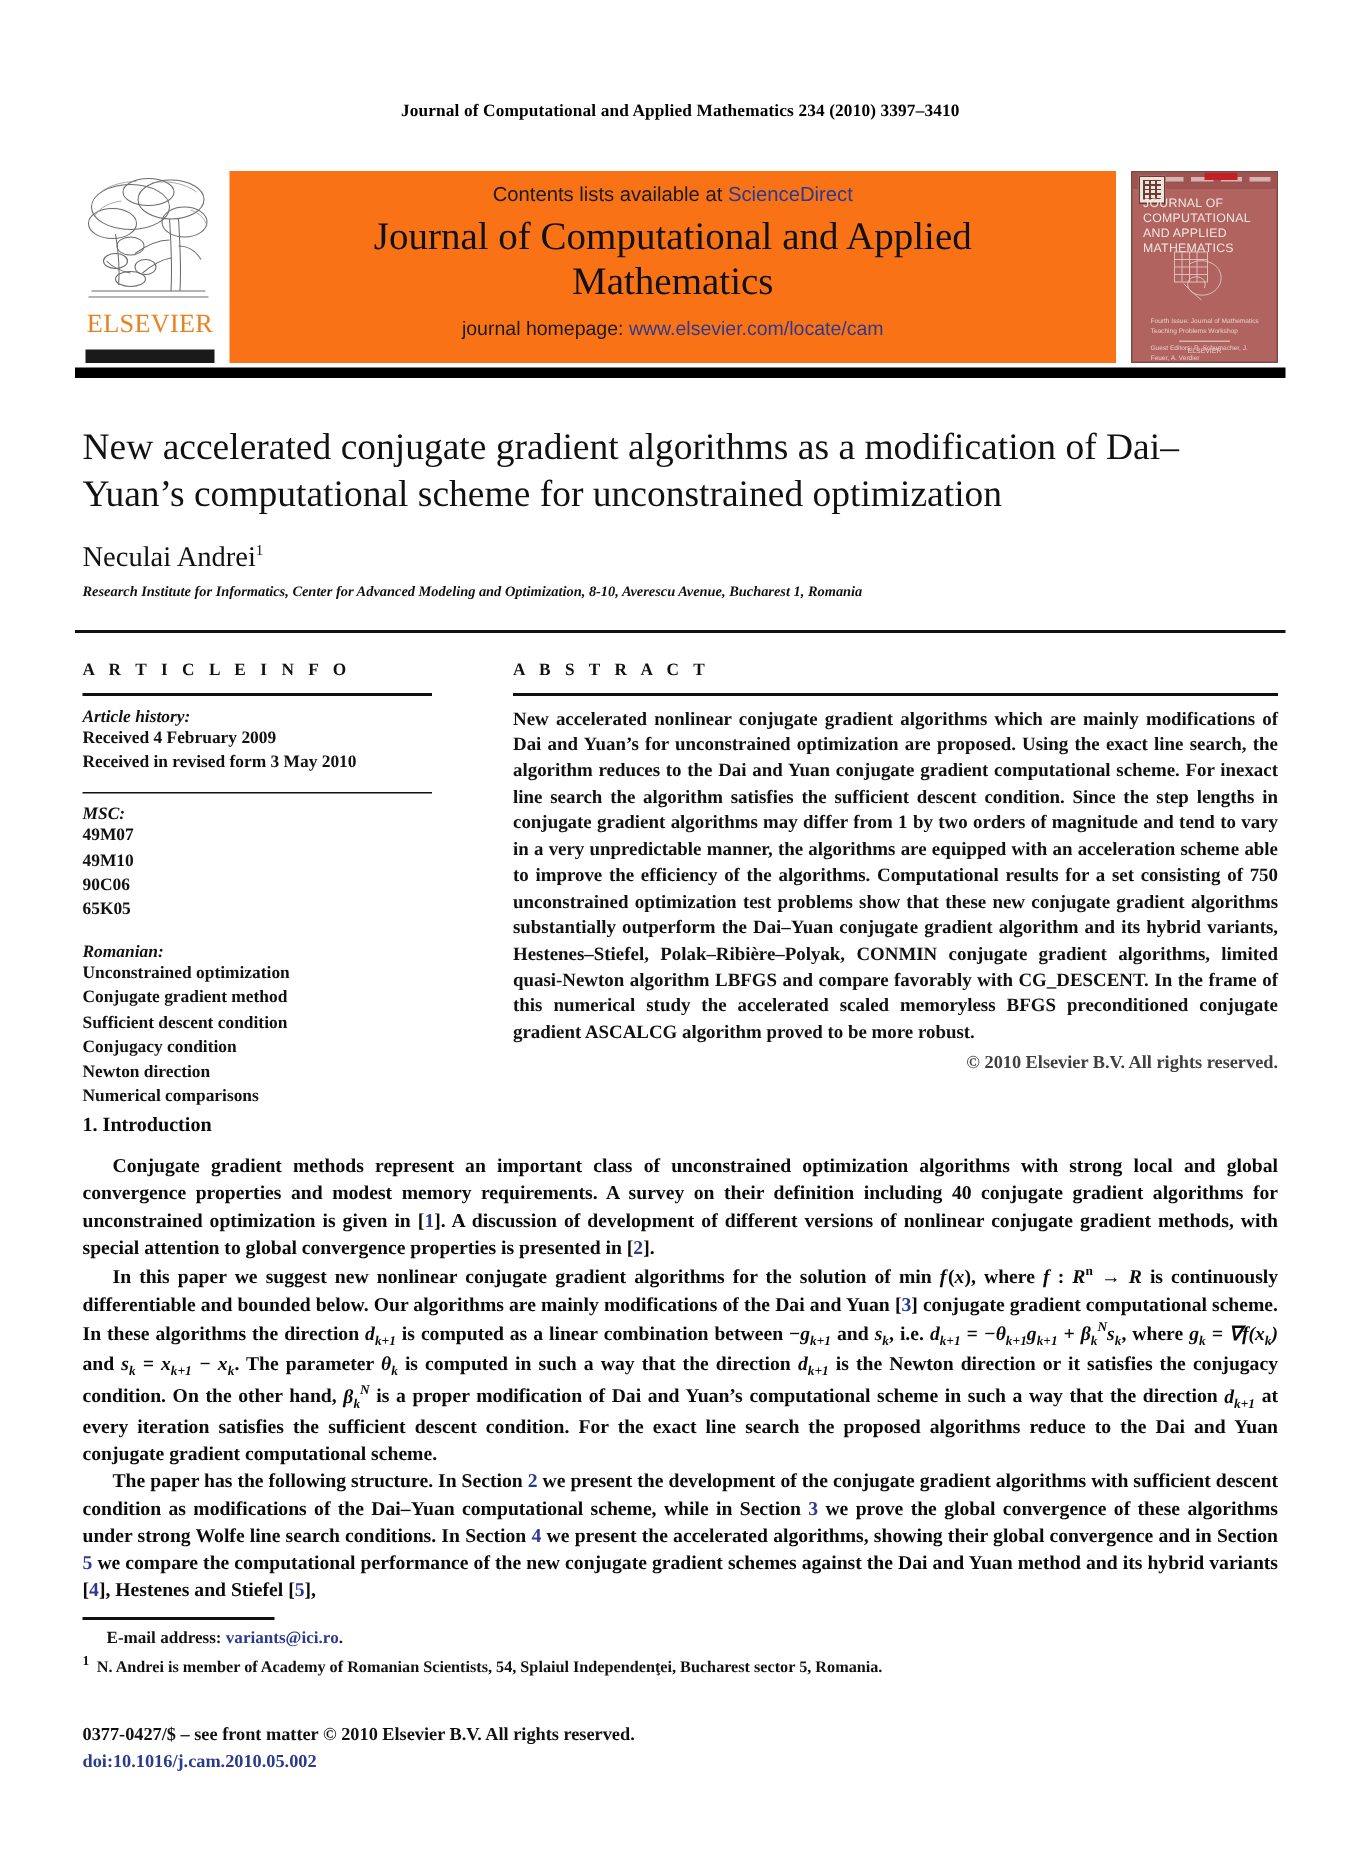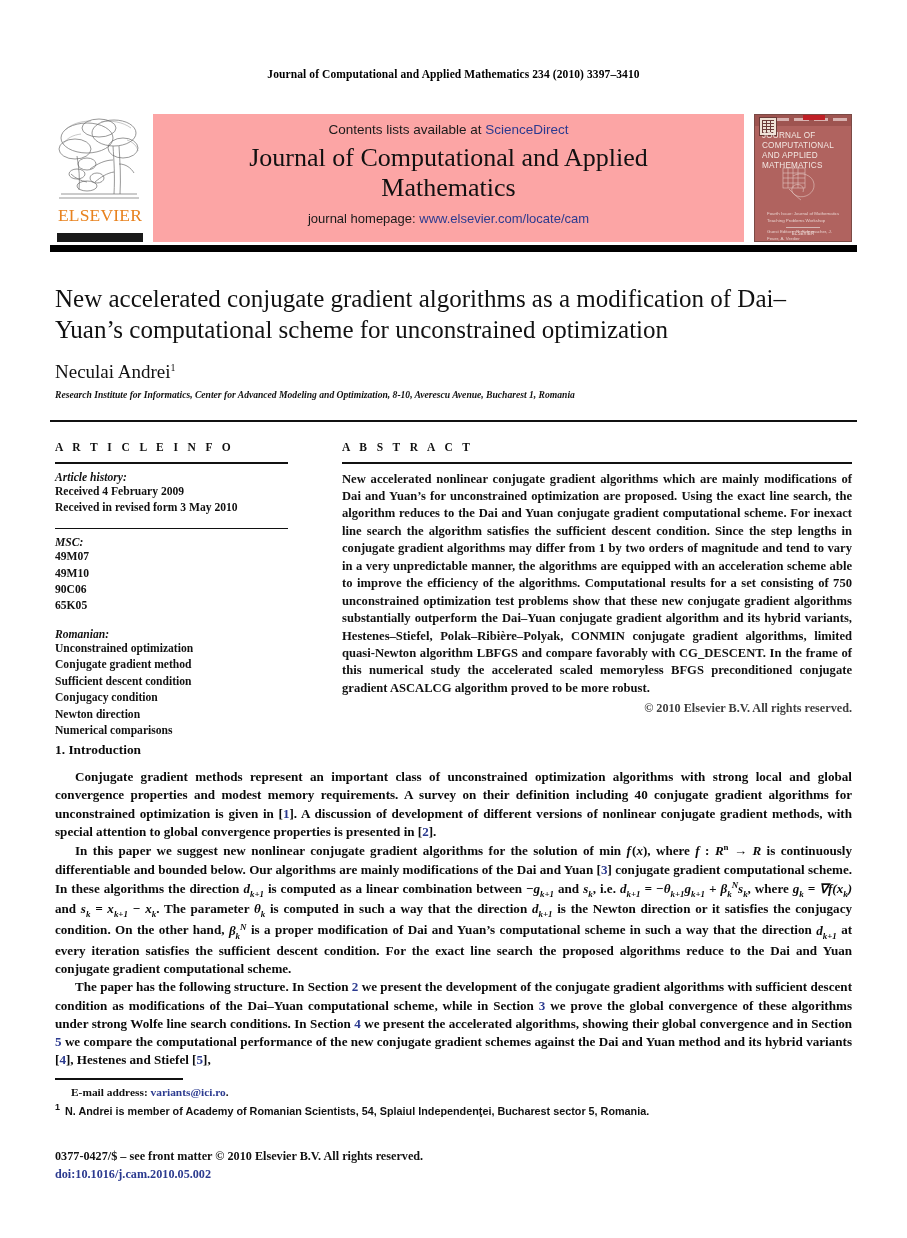--- a/index.html
+++ b/index.html
@@ -64,21 +64,21 @@
   }
   .elsevier-bar {
     position: absolute;
     left: 2px; bottom: 0px;
     width: 86px; height: 9px;
     background: #1a1a1a;
   }
 
   .masthead-center {
     flex: 1 1 auto;
-    background: #fca5a5;
+    background: #f97316;
     margin-left: 10px;
     margin-right: 10px;
     display: flex;
     flex-direction: column;
     align-items: center;
     justify-content: flex-start;
     padding-top: 8px;
   }
   .contents-line {
     font-family: "Liberation Sans", sans-serif;
@@ -276,21 +276,21 @@
   .footnote-area { position:absolute; left:55px; top:1062px; width:797px; }
   .fn-rule { width:128px; height:1.6px; background:#111; margin-bottom:6px; }
   .fn-email {
     font-family:"Liberation Serif", serif;
     font-size:11.4px; color:#111; text-indent:16px; font-weight:bold;
   }
   .fn-email .lbl { }
   .fn-email a { color:#2B3A8F; text-decoration:none; }
   .fn-note {
     margin-top:4px;
-    font-family:Liberation Sans, sans-serif;
+    font-family:Liberation Serif, serif;
     font-weight: bold;
     font-size:10.8px; color:#111;
   }
   .fn-note sup { font-size: 9px; margin-right:5px; }
 
   .issn-block { position:absolute; left:55px; top:1132px; width:797px; }
   .issn-line {
     font-family:"Liberation Serif", serif;
     font-weight:bold; font-size:12.2px; color:#111; line-height:1.45;
   }

